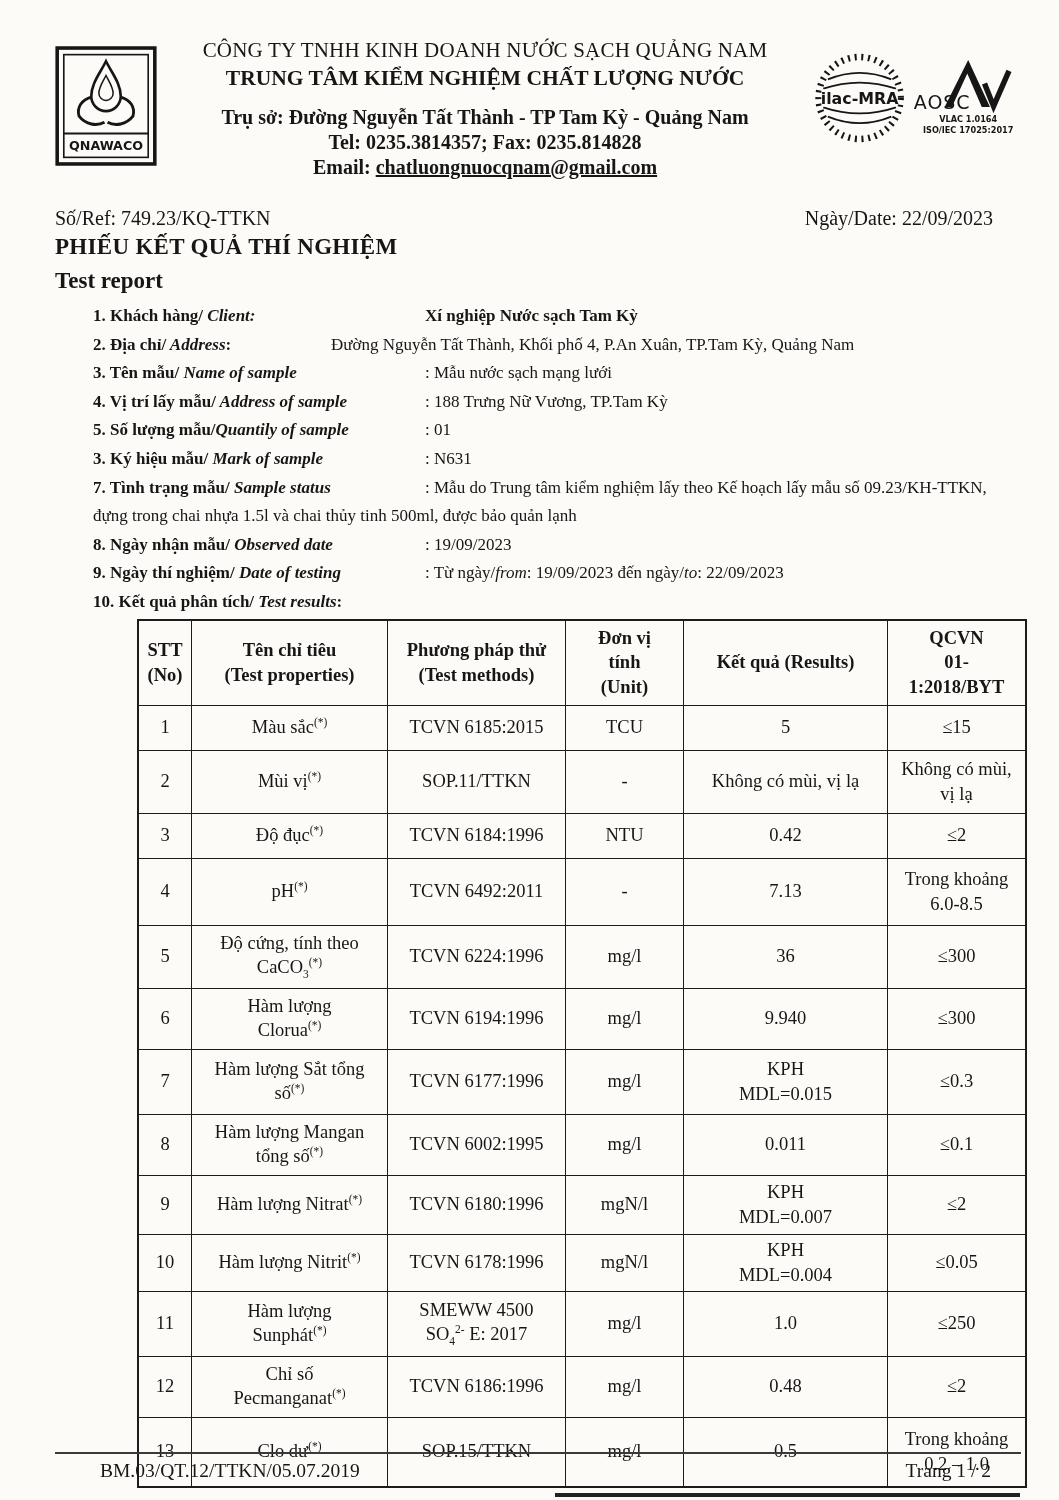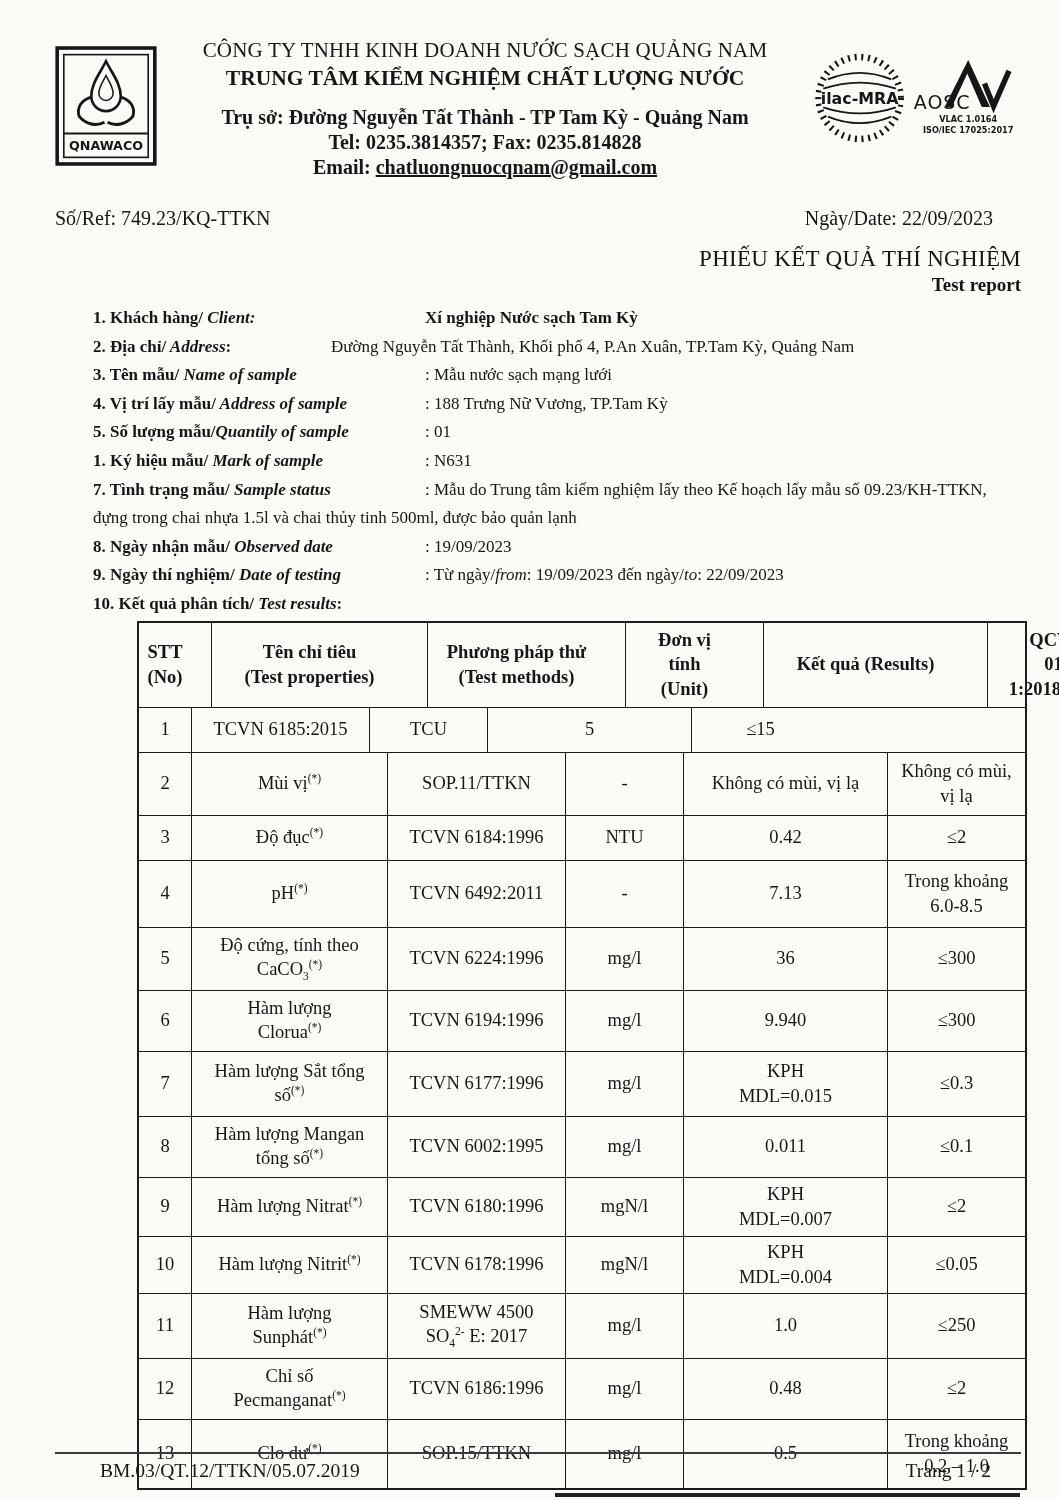--- a/index.html
+++ b/index.html
@@ -21,39 +21,39 @@
   .co-line1{font-size:21px;letter-spacing:.2px;white-space:nowrap;}
   .co-line2{font-size:21.5px;font-weight:bold;margin-top:3px;white-space:nowrap;}
   .co-line3{font-size:20px;font-weight:bold;margin-top:15px;white-space:nowrap;}
   .co-line4{font-size:20px;font-weight:bold;margin-top:2px;}
   .co-line5{font-size:20px;font-weight:bold;margin-top:2px;}
   .co-line5 .email{text-decoration:underline;font-weight:bold;}
   .hdr-right{width:208px;flex:none;display:flex;gap:6px;margin-top:10px;}
 
   
   .meta{display:flex;justify-content:space-between;font-size:20px;margin-top:28px;padding-right:28px;}
-  .title{text-align:right;font-size:23px;font-weight:normal;margin-top:16px;letter-spacing:.3px;}
-  .subtitle{text-align:right;font-size:19px;font-weight:bold;margin-top:2px;}
+  .title{text-align:left;font-size:23px;font-weight:bold;margin-top:4px;letter-spacing:.3px;}
+  .subtitle{text-align:left;font-size:23px;font-weight:bold;margin-top:8px;}
 
   
   .items{margin-top:8px;margin-left:38px;font-size:17px;line-height:28.6px;}
   .item .lbl{display:inline-block;width:332px;vertical-align:top;}
   .item:nth-child(2) .lbl{width:238px;}
   .item:nth-child(10) .lbl{width:auto;}
 
   
   .rtable{margin-left:82px;width:886px;border:2.5px solid #1c1c1c;margin-top:2px;font-size:18.5px;}
   .tr{display:flex;}
   .tr + .tr{border-top:1.8px solid #1c1c1c;}
   .td{flex:none;box-sizing:border-box;display:flex;flex-direction:column;justify-content:center;
       align-items:center;text-align:center;padding:3px 5px;line-height:1.32;}
   .td + .td{border-left:1.8px solid #1c1c1c;}
   .c0{width:52px;} .c1{width:196px;} .c2{width:178px;} .c3{width:118px;} .c4{width:204px;text-align:center;} .c5{width:138px;}
   .tr.head{font-weight:bold;}
-  .tr:nth-child(1){min-height:84px;gap:20px;}
+  .tr:nth-child(1){min-height:84px;}
   .tr:nth-child(2){min-height:44px;}  .tr:nth-child(3){min-height:62px;}
   .tr:nth-child(4){min-height:44px;}  .tr:nth-child(5){min-height:66px;}
   .tr:nth-child(6){min-height:62px;}  .tr:nth-child(7){min-height:60px;}
   .tr:nth-child(8){min-height:64px;}  .tr:nth-child(9){min-height:60px;}
   .tr:nth-child(10){min-height:58px;} .tr:nth-child(11){min-height:56px;}
   .tr:nth-child(12){min-height:64px;} .tr:nth-child(13){min-height:60px;}
   .tr:nth-child(14){min-height:68px;}
   sup{font-size:.62em;} sub{font-size:.62em;}
 
   
@@ -117,21 +117,21 @@
 
     <div class="title">PHIẾU KẾT QUẢ THÍ NGHIỆM</div>
     <div class="subtitle">Test report</div>
 
     <div class="items">
         <div class="item"><span class="lbl"><b>1. Khách hàng/</b><b><i> Client:</i></b></span><span class="val"><b>Xí nghiệp Nước sạch Tam Kỳ</b></span></div>
         <div class="item"><span class="lbl"><b>2. Địa chỉ/</b><b><i> Address</i></b><b>:</b></span><span class="val"><span>Đường Nguyễn Tất Thành, Khối phố 4, P.An Xuân, TP.Tam Kỳ, Quảng Nam</span></span></div>
         <div class="item"><span class="lbl"><b>3. Tên mẫu/</b><b><i> Name of sample</i></b></span><span class="val"><span>: Mẫu nước sạch mạng lưới</span></span></div>
         <div class="item"><span class="lbl"><b>4. Vị trí lấy mẫu/</b><b><i> Address of sample</i></b></span><span class="val"><span>: 188 Trưng Nữ Vương, TP.Tam Kỳ</span></span></div>
         <div class="item"><span class="lbl"><b>5. Số lượng mẫu/</b><b><i>Quantily of sample</i></b></span><span class="val"><span>: 01</span></span></div>
-        <div class="item"><span class="lbl"><b>1. Ký hiệu mẫu/</b><b><i> Mark of sample</i></b></span><span class="val"><span>: N631</span></span></div>
+        <div class="item"><span class="lbl"><b>3. Ký hiệu mẫu/</b><b><i> Mark of sample</i></b></span><span class="val"><span>: N631</span></span></div>
         <div class="item"><span class="lbl"><b>7. Tình trạng mẫu/</b><b><i> Sample status</i></b></span><span class="val"><span>: Mẫu do Trung tâm kiểm nghiệm lấy theo Kế hoạch lấy mẫu số 09.23/KH-TTKN, đựng trong chai nhựa 1.5l và chai thủy tinh 500ml, được bảo quản lạnh</span></span></div>
         <div class="item"><span class="lbl"><b>8. Ngày nhận mẫu/</b><b><i> Observed date</i></b></span><span class="val"><span>: 19/09/2023</span></span></div>
         <div class="item"><span class="lbl"><b>9. Ngày thí nghiệm/</b><b><i> Date of testing</i></b></span><span class="val"><span>: Từ ngày/</span><i>from</i><span>: 19/09/2023  đến ngày/</span><i>to</i><span>: 22/09/2023</span></span></div>
         <div class="item"><span class="lbl"><b>10. Kết quả phân tích/</b><b><i> Test results</i></b><b>:</b></span><span class="val"></span></div>
       </div>
 
     <div class="rtable">
         <div class="tr head">
           <div class="td c0">
             <div><span>STT</span><br><span>(No)</span></div>
@@ -148,20 +148,23 @@
           <div class="td c4">
             <div><span>Kết quả (Results)</span></div>
           </div>
           <div class="td c5">
             <div><span>QCVN</span><br><span>01-</span><br><span>1:2018/BYT</span></div>
           </div>
         </div>
         <div class="tr">
           <div class="td c0">
             <div><span>1</span></div>
+          </div>
+          <div class="td c1">
+            <div><span>Màu sắc</span><sup>(*)</sup></div>
           </div>
           <div class="td c2">
             <div><span>TCVN 6185:2015</span></div>
           </div>
           <div class="td c3">
             <div><span>TCU</span></div>
           </div>
           <div class="td c4">
             <div><span>5</span></div>
           </div>

